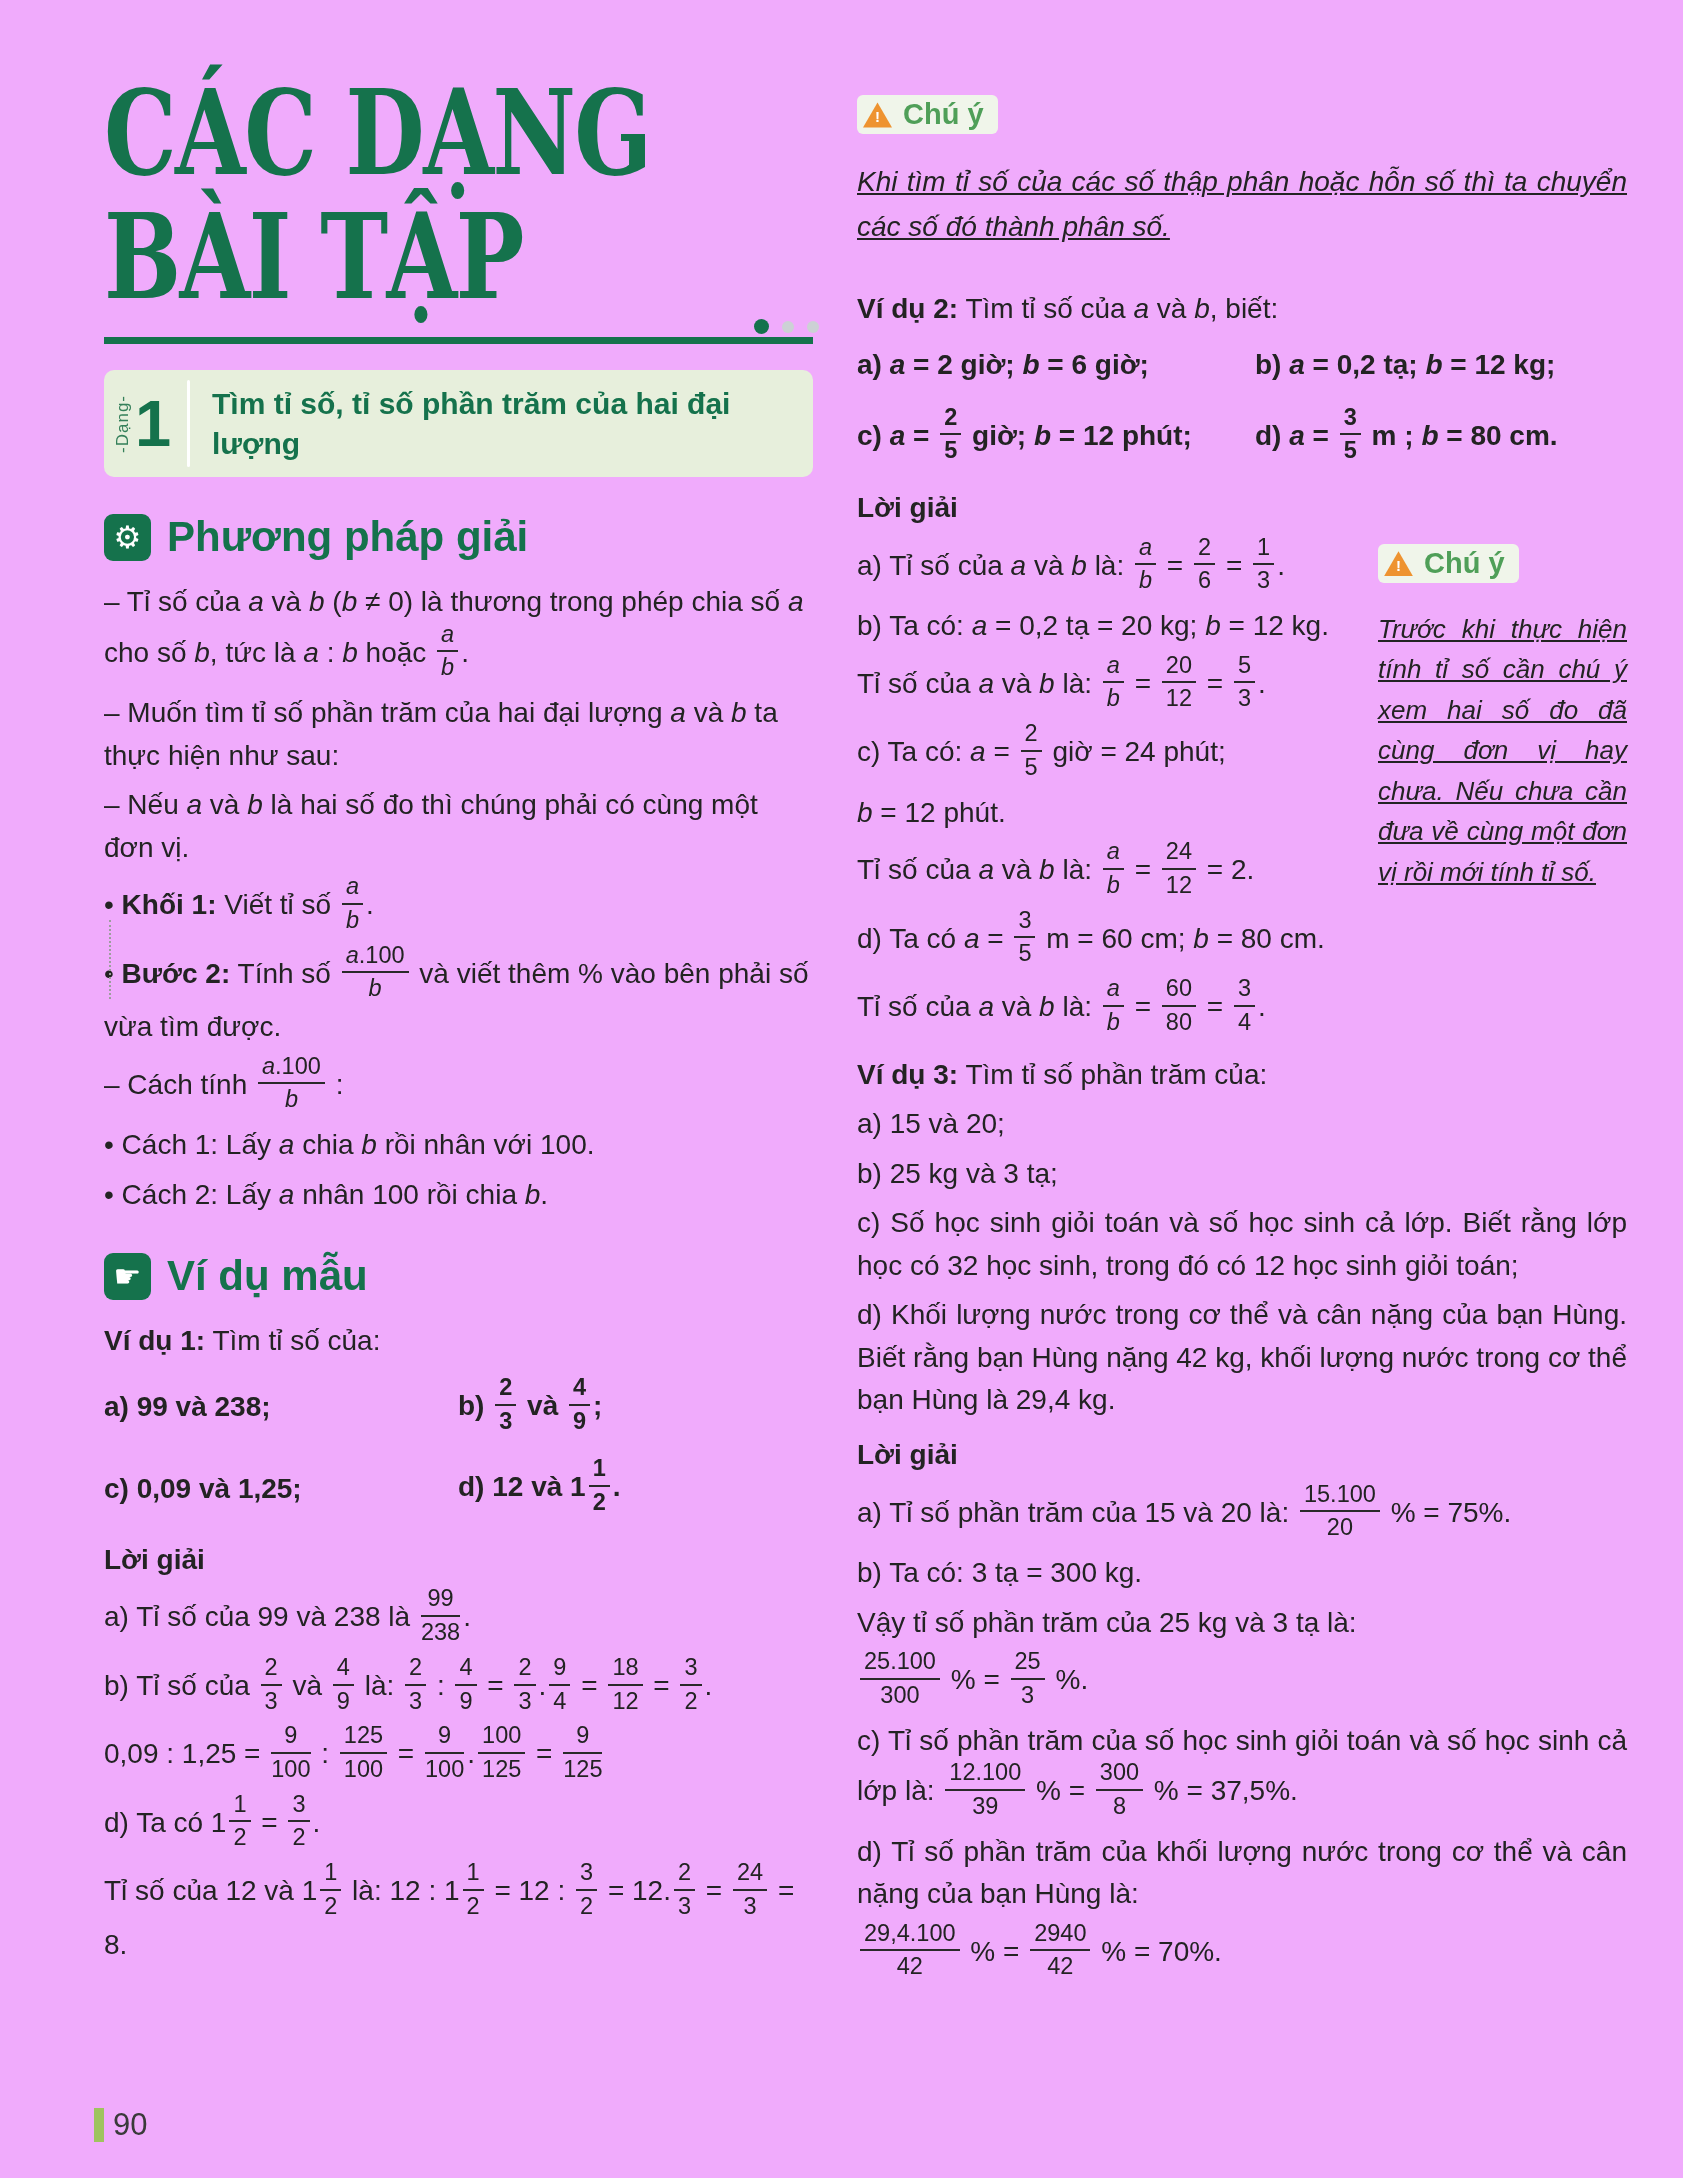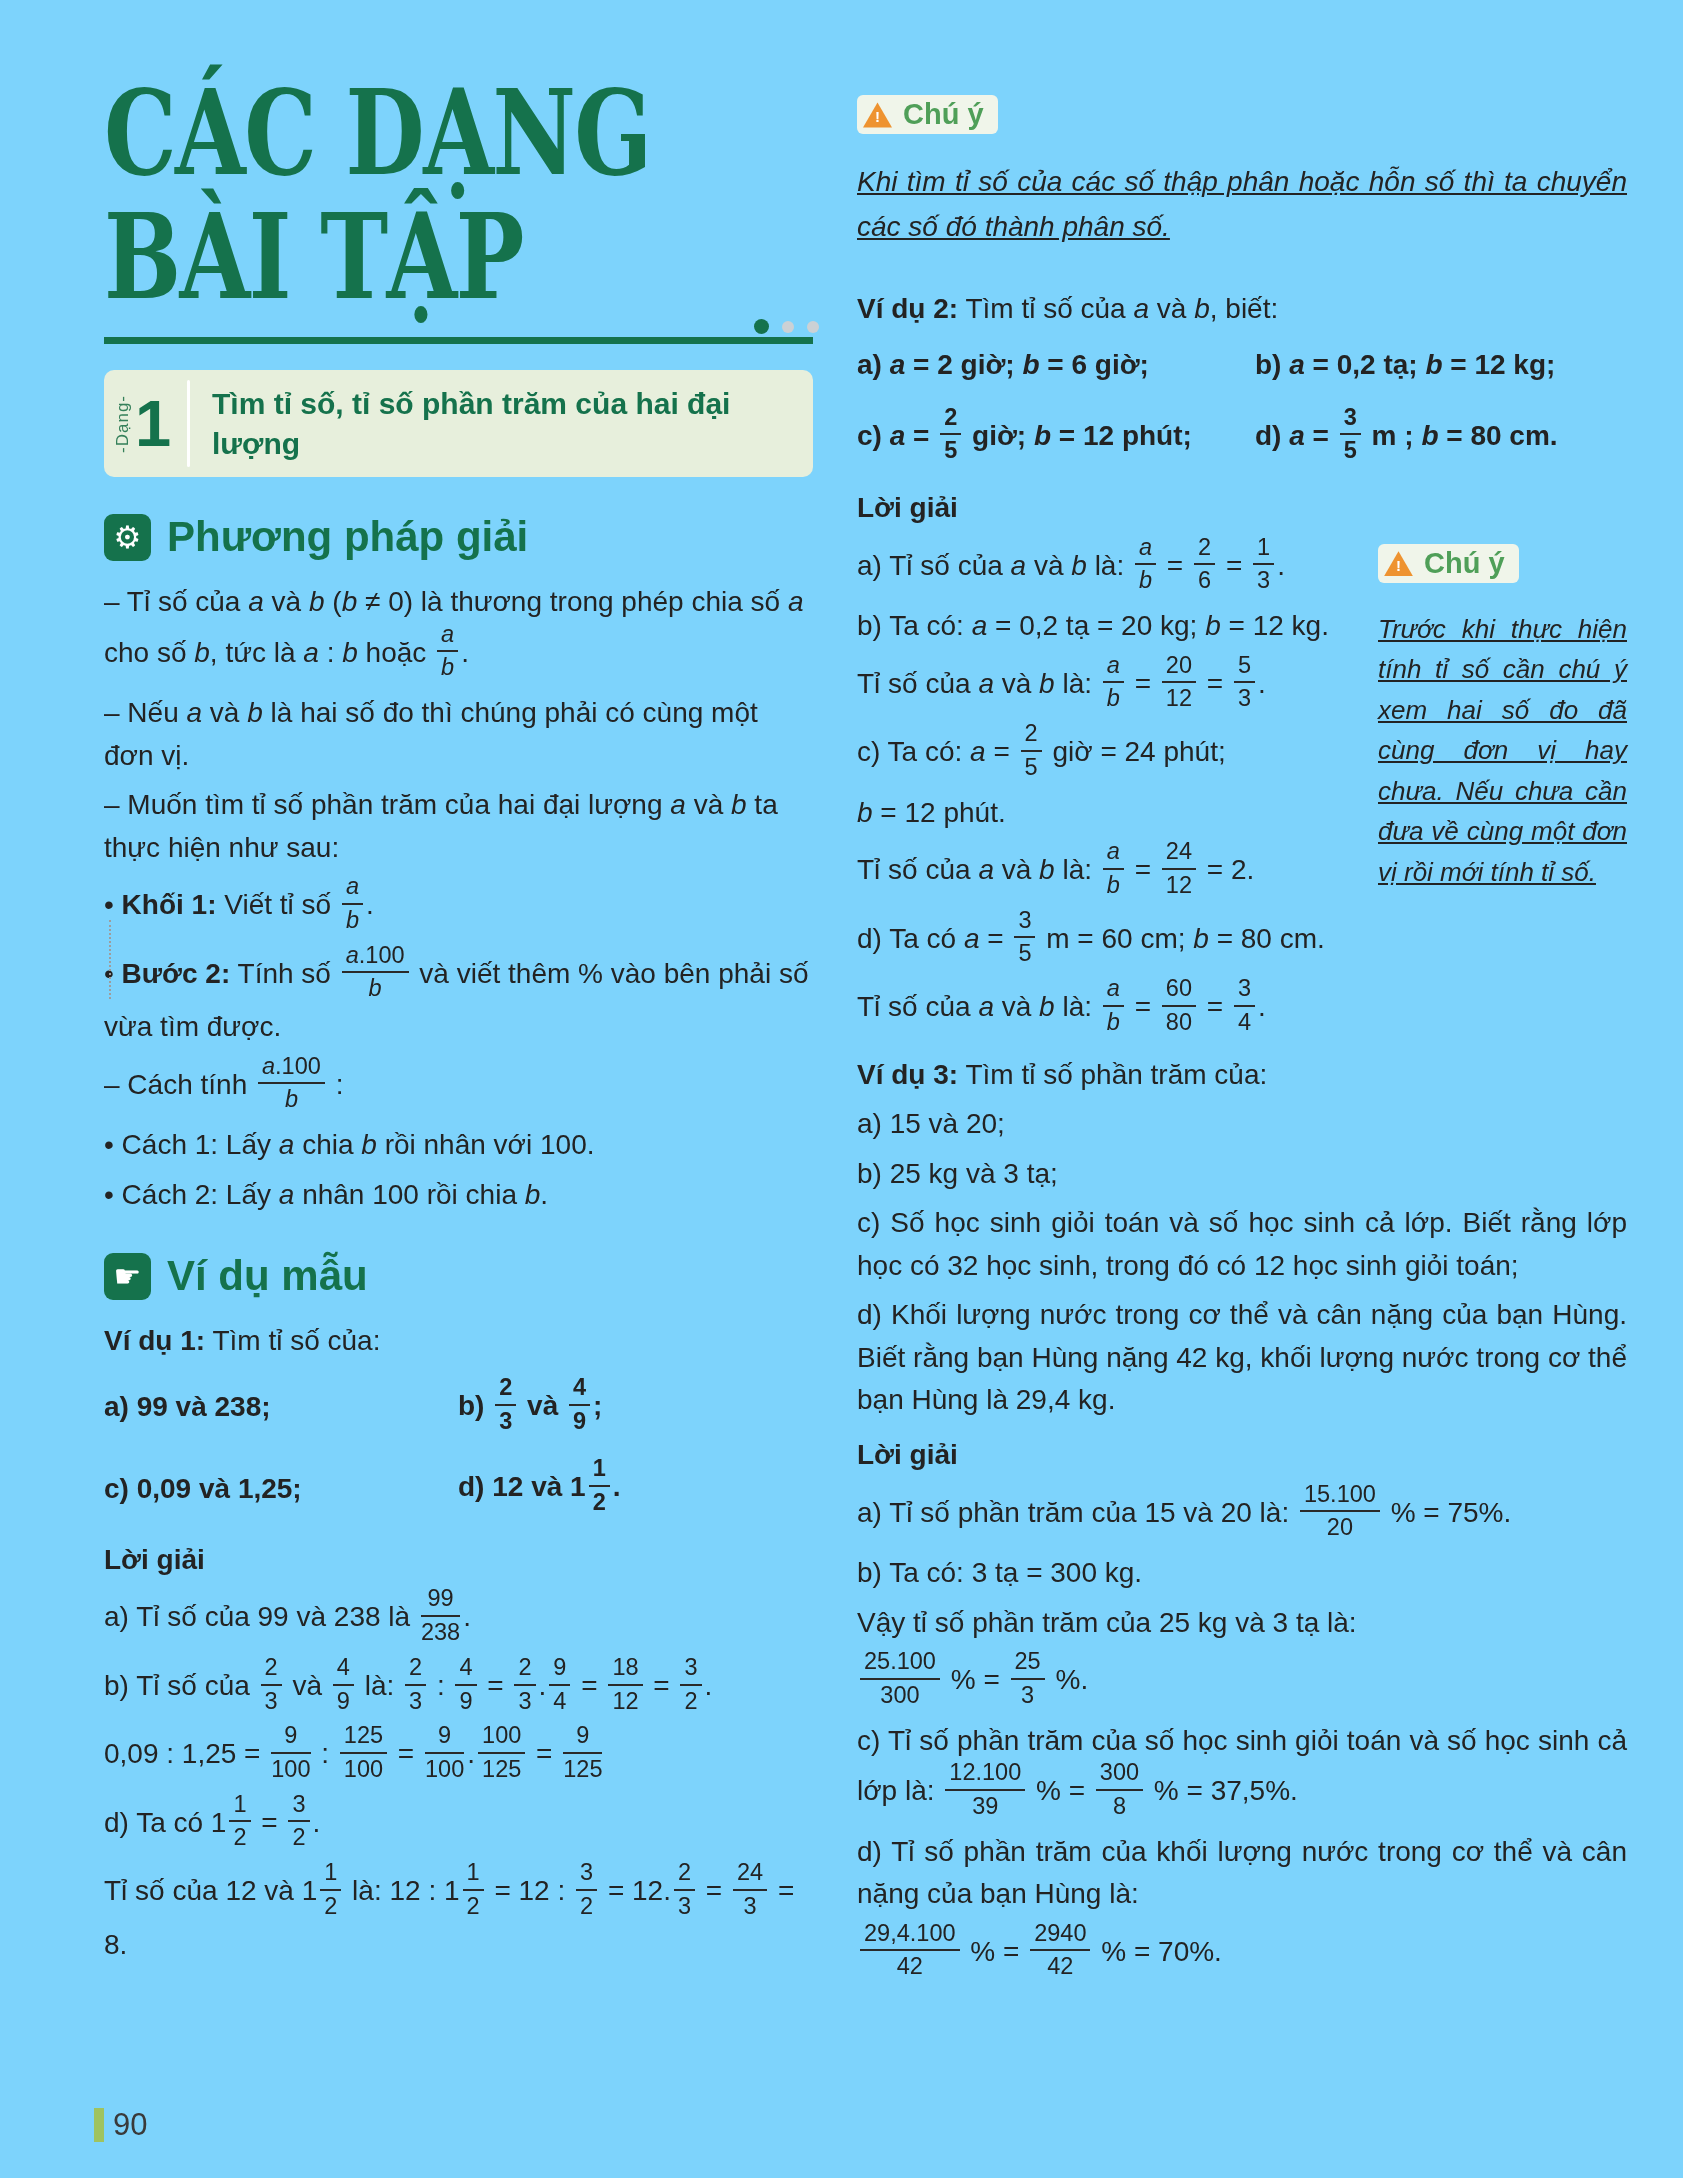--- a/index.html
+++ b/index.html
@@ -1,16 +1,16 @@
 <!DOCTYPE html>
 <html><head>
 <meta charset="utf-8">
 <style>
   html,body{margin:0;padding:0;background:#ffffff;}
-  .page{position:relative;width:1683px;height:2178px;background:#7dd3fc;overflow:hidden;
+  .page{position:relative;width:1683px;height:2178px;background:#f0abfc;overflow:hidden;
         font-family:"Liberation Sans",sans-serif;color:#232323;}
   .col-left{position:absolute;left:104px;top:0;width:709px;}
   .col-right{position:absolute;left:857px;top:0;width:770px;}
 
   
   .big-title{margin-top:71px;font-family:"DejaVu Serif",serif;font-weight:800;
              color:#15724c;font-size:117px;line-height:1.06;letter-spacing:-2px;}
   .title-line{display:block;transform:scaleX(.78);transform-origin:left;white-space:nowrap;}
   .title-dots{position:absolute;right:-6px;top:319px;display:flex;align-items:center;gap:13px;}
   .dot{border-radius:50%;}
@@ -92,22 +92,22 @@
       <span class="dang-div"></span>
       <span class="dang-title">Tìm tỉ số, tỉ số phần trăm của hai đại lượng</span>
     </div>
 
     <div class="sec-head">
       <span class="icon-box">⚙</span>
       <span class="sec-title">Phương pháp giải</span>
     </div>
 
     <div class="t">– Tỉ số của <i>a</i> và <i>b</i> (<i>b</i> ≠ 0) là thương trong phép chia số <i>a</i> cho số <i>b</i>, tức là <i>a</i> : <i>b</i> hoặc <span class="frac"><span class="fnum"><i>a</i></span><span class="fden"><i>b</i></span></span>.</div>
+    <div class="t">– Muốn tìm tỉ số phần trăm của hai đại lượng <i>a</i> và <i>b</i> ta thực hiện như sau:</div>
     <div class="t">– Nếu <i>a</i> và <i>b</i> là hai số đo thì chúng phải có cùng một đơn vị.</div>
-    <div class="t">– Muốn tìm tỉ số phần trăm của hai đại lượng <i>a</i> và <i>b</i> ta thực hiện như sau:</div>
     <div class="buoc-group">
       <div class="t">• <b>Khối 1:</b> Viết tỉ số <span class="frac"><span class="fnum"><i>a</i></span><span class="fden"><i>b</i></span></span>.</div>
       <div class="t">• <b>Bước 2:</b> Tính số <span class="frac"><span class="fnum"><i>a</i>.100</span><span class="fden"><i>b</i></span></span> và viết thêm % vào bên phải số vừa tìm được.</div>
     </div>
     <div class="t">– Cách tính <span class="frac"><span class="fnum"><i>a</i>.100</span><span class="fden"><i>b</i></span></span> :</div>
     <div class="t">• Cách 1: Lấy <i>a</i> chia <i>b</i> rồi nhân với 100.</div>
     <div class="t">• Cách 2: Lấy <i>a</i> nhân 100 rồi chia <i>b</i>.</div>
 
     <div class="sec-head">
       <span class="icon-box">☛</span>

